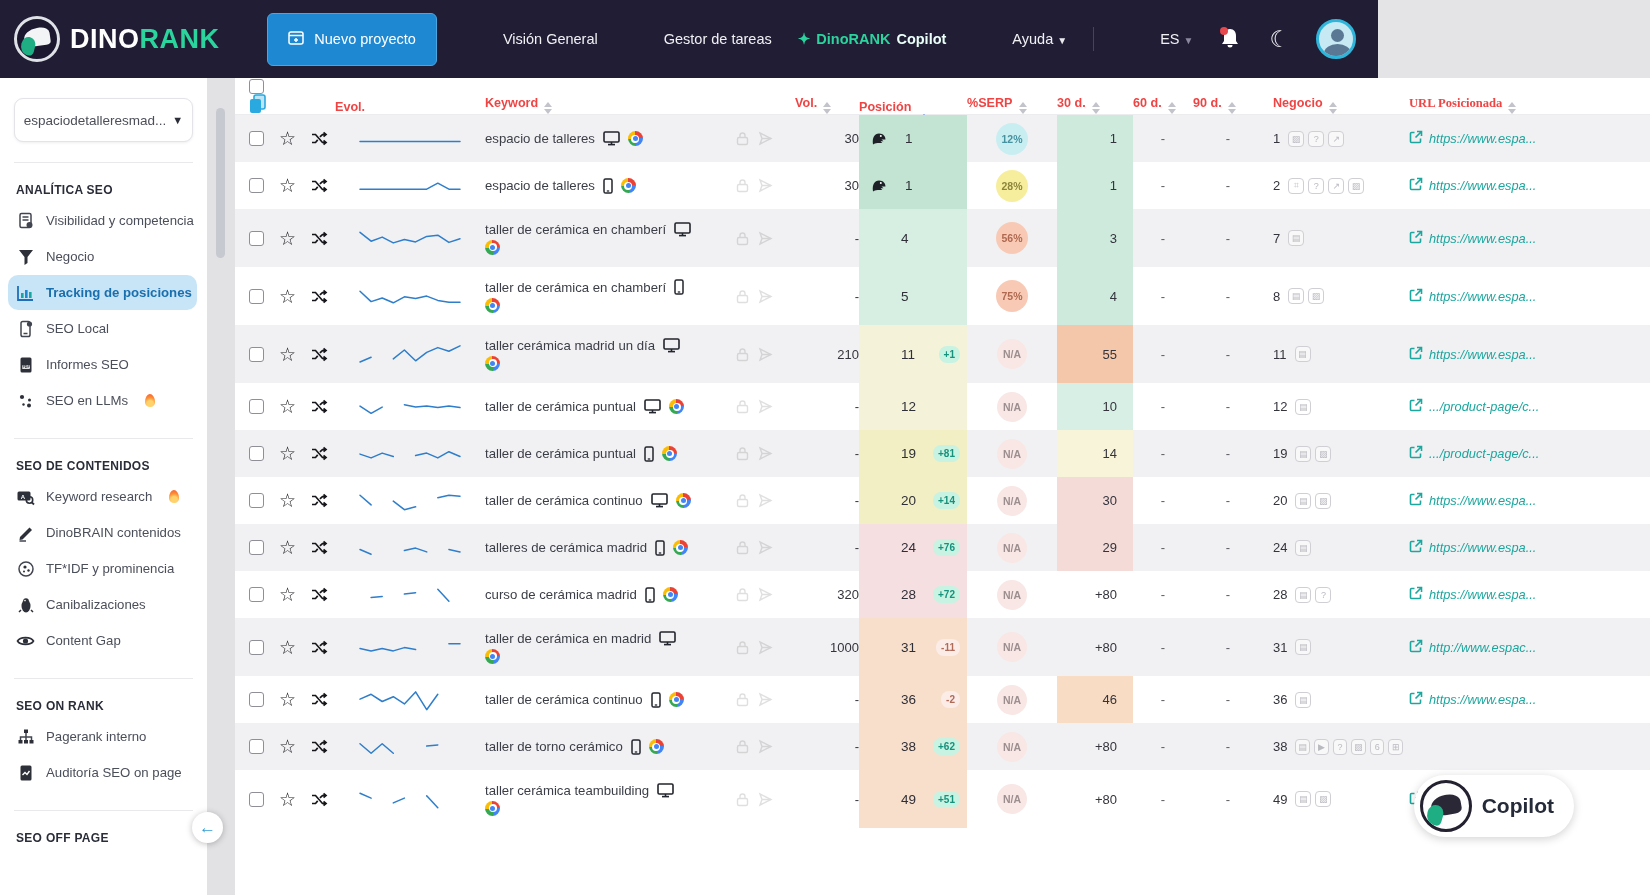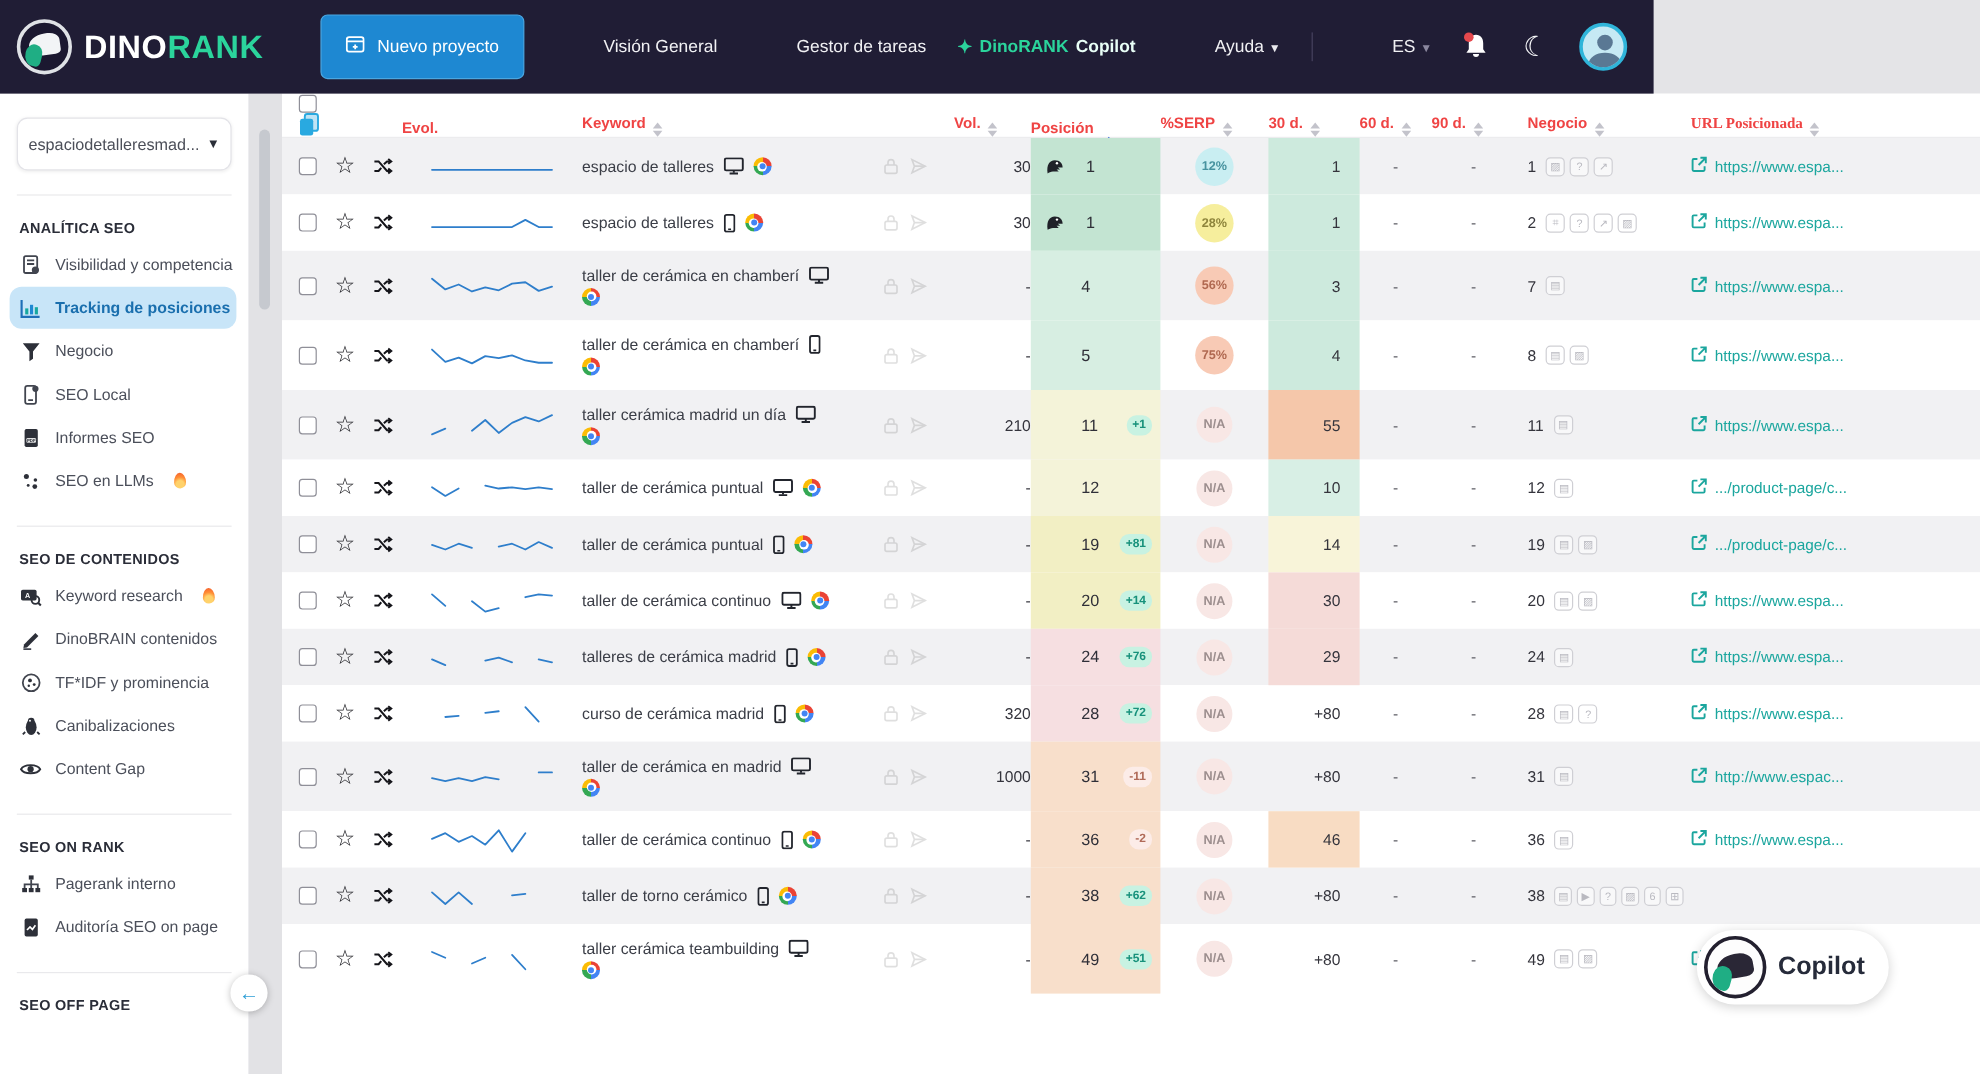--- a/index.html
+++ b/index.html
@@ -130,21 +130,21 @@
   .serp-salmon { background:#f8cab5; color:#b06850; }
   .serp-na { font-size:10.5px; font-weight:700; color:#9c8e8e; background:#f8e7e5; border-radius:50%;
     width:30px; height:30px; display:flex; align-items:center; justify-content:center; }
   .d30-band { position:absolute; inset:0; display:flex; align-items:center; justify-content:flex-end; padding-right:16px; }
   .c-d30 { position:relative; }
   .dash { color:#5a5a62; font-size:13px; }
   .snip-count { font-size:13px; color:#34343c; margin-right:4px; }
   .snip { width:16px; height:16px; border:1px solid #cfcfd4; border-radius:4px; color:#b9b9c0;
     font-size:9px; display:flex; align-items:center; justify-content:center; background:rgba(255,255,255,.5); }
   .url-link { display:flex; align-items:center; gap:6px; color:#1ba69e; font-size:12.8px; cursor:pointer;
-    white-space:nowrap; overflow:hidden; }
+    white-space:nowrap; overflow:hidden;font-style:italic; }
 
   
   .copilot-fab { position:absolute; right:76px; bottom:58px; background:#fff; border-radius:34px;
     box-shadow:0 2px 10px rgba(0,0,0,.18); display:flex; align-items:center; gap:10px;
     padding:5px 20px 5px 6px; z-index:40; cursor:pointer; }
   .copilot-fab .cp-logo { width:52px; height:52px; border-radius:50%; background:#fdfdfd;
     border:3px solid #23202f; position:relative; overflow:hidden; }
   .copilot-fab .cp-logo::before { content:""; position:absolute; left:8px; top:12px; width:30px; height:20px;
     background:#2a2736; border-radius:55% 45% 25% 50%; transform:rotate(-10deg); }
   .copilot-fab .cp-logo::after { content:""; position:absolute; left:4px; top:22px; width:16px; height:20px;
@@ -205,38 +205,38 @@
         <span class="sicon">
           <svg width="18" height="18" viewBox="0 0 18 18" fill="none" stroke="#41454f" stroke-width="1.5">
             <rect x="3" y="1.5" width="11" height="14" rx="1.5"></rect>
             <line x1="5.5" y1="5" x2="11.5" y2="5"></line>
             <line x1="5.5" y1="8" x2="11.5" y2="8"></line>
             <circle cx="12.5" cy="13" r="3" fill="#41454f" stroke="none"></circle>
           </svg>
         </span>
         <span>Visibilidad y competencia</span>
       </div>
+      <div class="side-item">
+        <span class="sicon">
+          <svg width="18" height="18" viewBox="0 0 18 18">
+            <path d="M2 2 h14 l-5.5 7 v6 l-3 2 v-8 Z" fill="#2d3039"></path>
+          </svg>
+        </span>
+        <span>Negocio</span>
+      </div>
       <div class="side-item active">
         <span class="sicon">
           <svg width="19" height="18" viewBox="0 0 19 18">
             <path d="M2 2 v14 h15" stroke="#1e6fb8" stroke-width="1.8" fill="none"></path>
             <rect x="5" y="9" width="2.6" height="5" fill="#17a7a0"></rect>
             <rect x="9" y="6" width="2.6" height="8" fill="#1e88d2"></rect>
             <rect x="13" y="8" width="2.6" height="6" fill="#17a7a0"></rect>
           </svg>
         </span>
         <span>Tracking de posiciones</span>
-      </div>
-      <div class="side-item">
-        <span class="sicon">
-          <svg width="18" height="18" viewBox="0 0 18 18">
-            <path d="M2 2 h14 l-5.5 7 v6 l-3 2 v-8 Z" fill="#2d3039"></path>
-          </svg>
-        </span>
-        <span>Negocio</span>
       </div>
       <div class="side-item">
         <span class="sicon">
           <svg width="18" height="18" viewBox="0 0 18 18" fill="none" stroke="#41454f" stroke-width="1.5">
             <rect x="4" y="1.5" width="9" height="15" rx="1.8"></rect>
             <circle cx="12.5" cy="4" r="2.6" fill="#41454f" stroke="none"></circle>
             <line x1="6.5" y1="13.5" x2="10.5" y2="13.5"></line>
           </svg>
         </span>
         <span>SEO Local</span>

